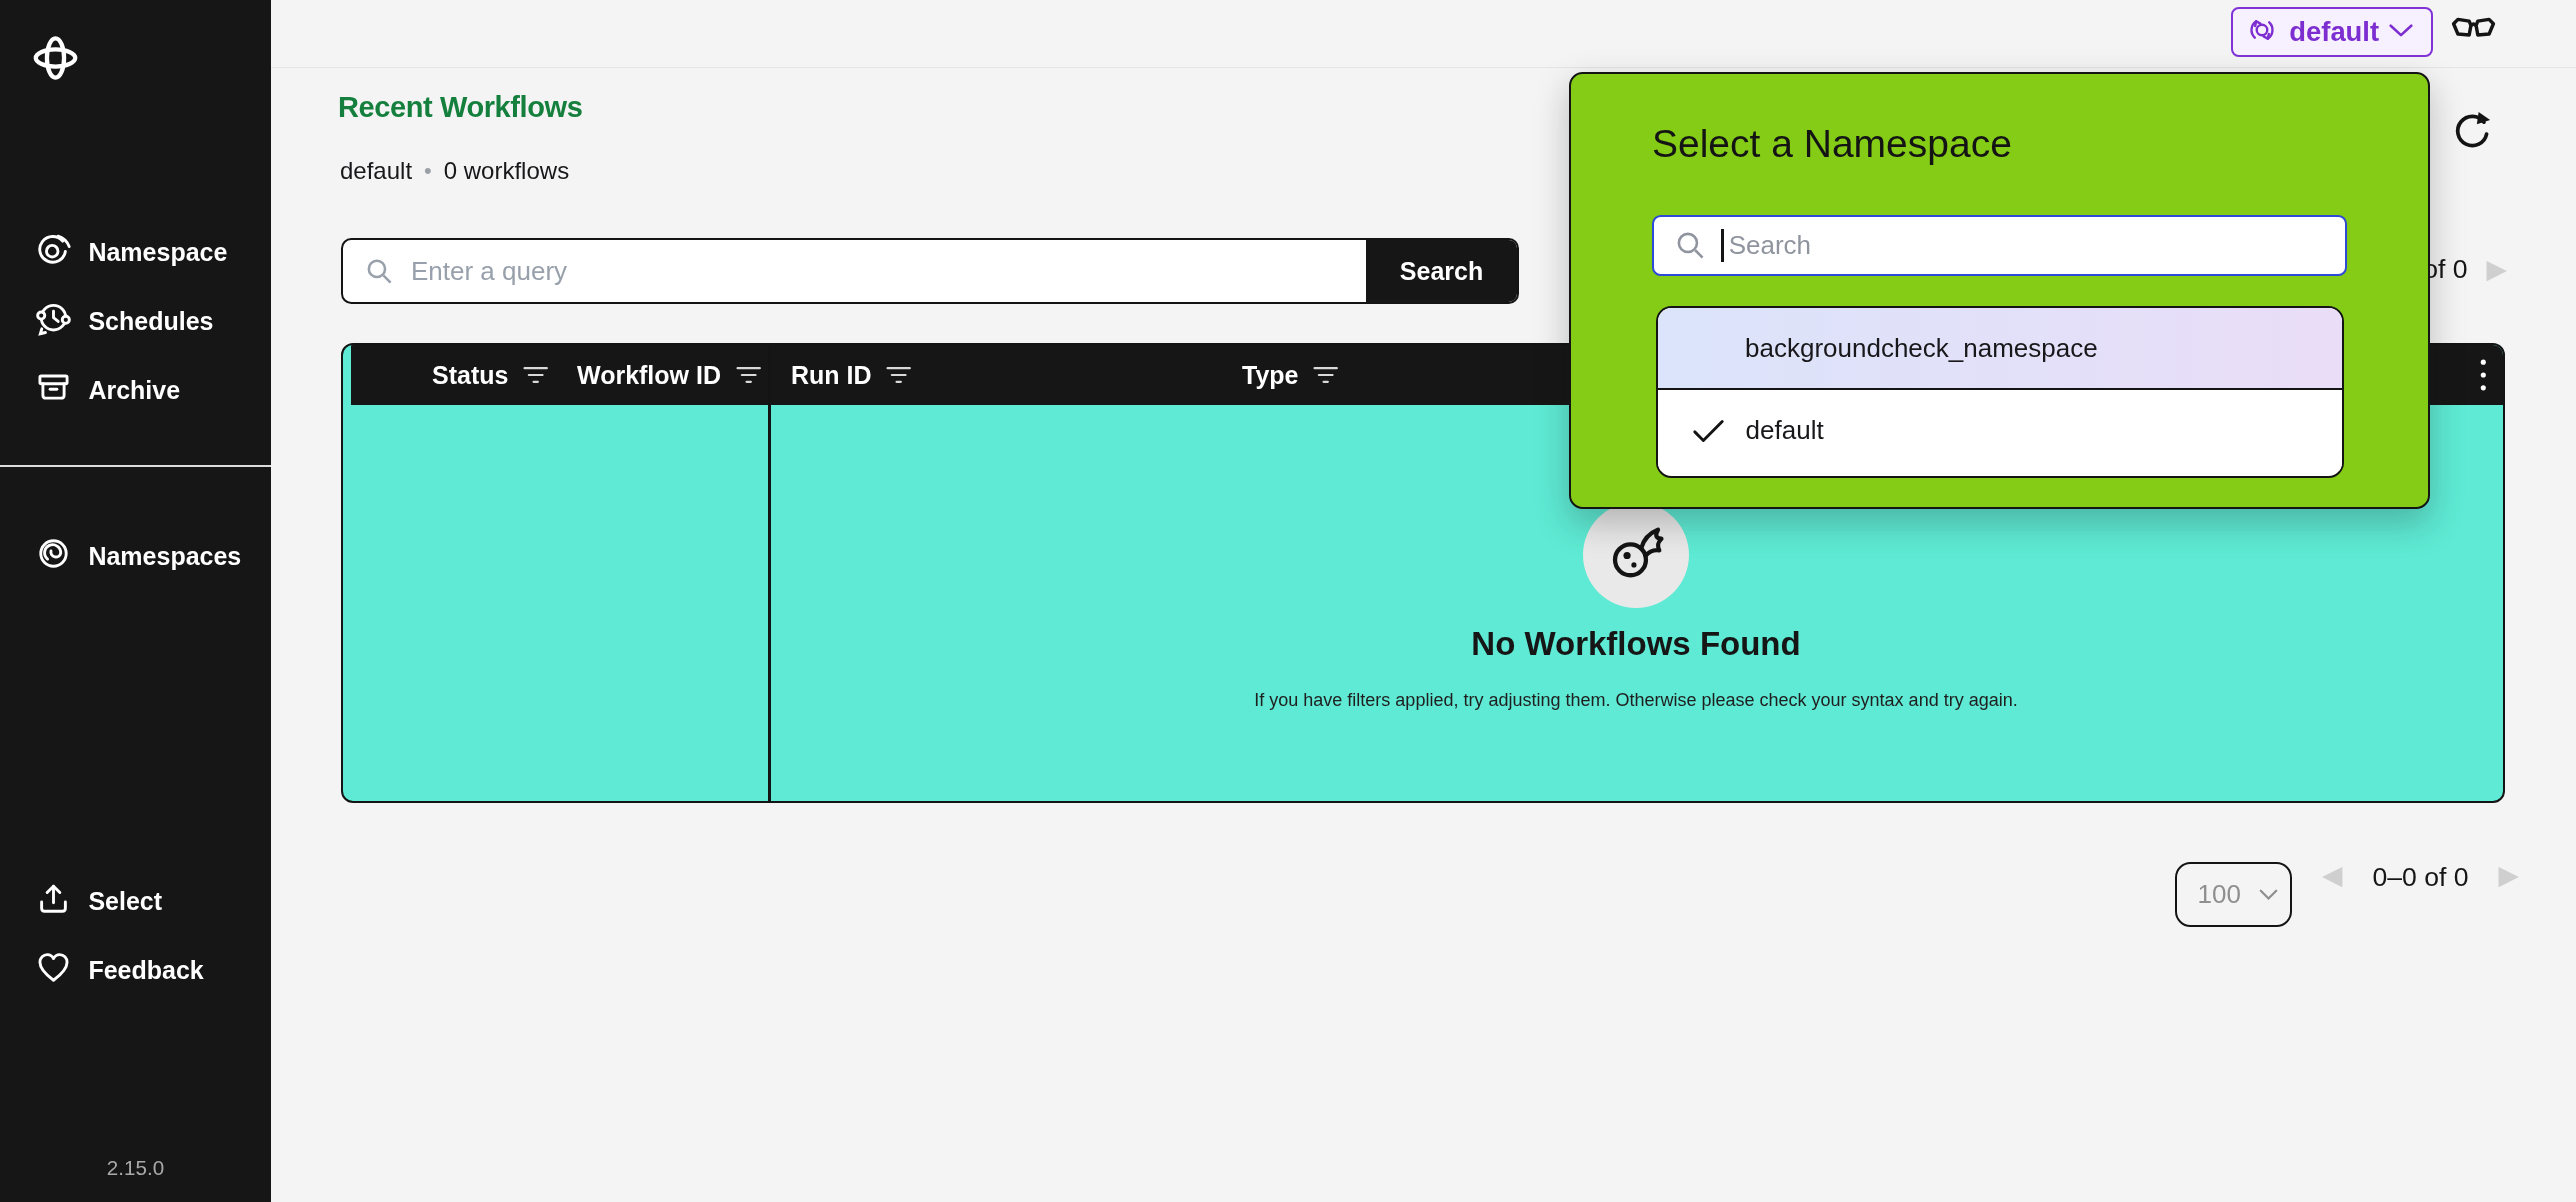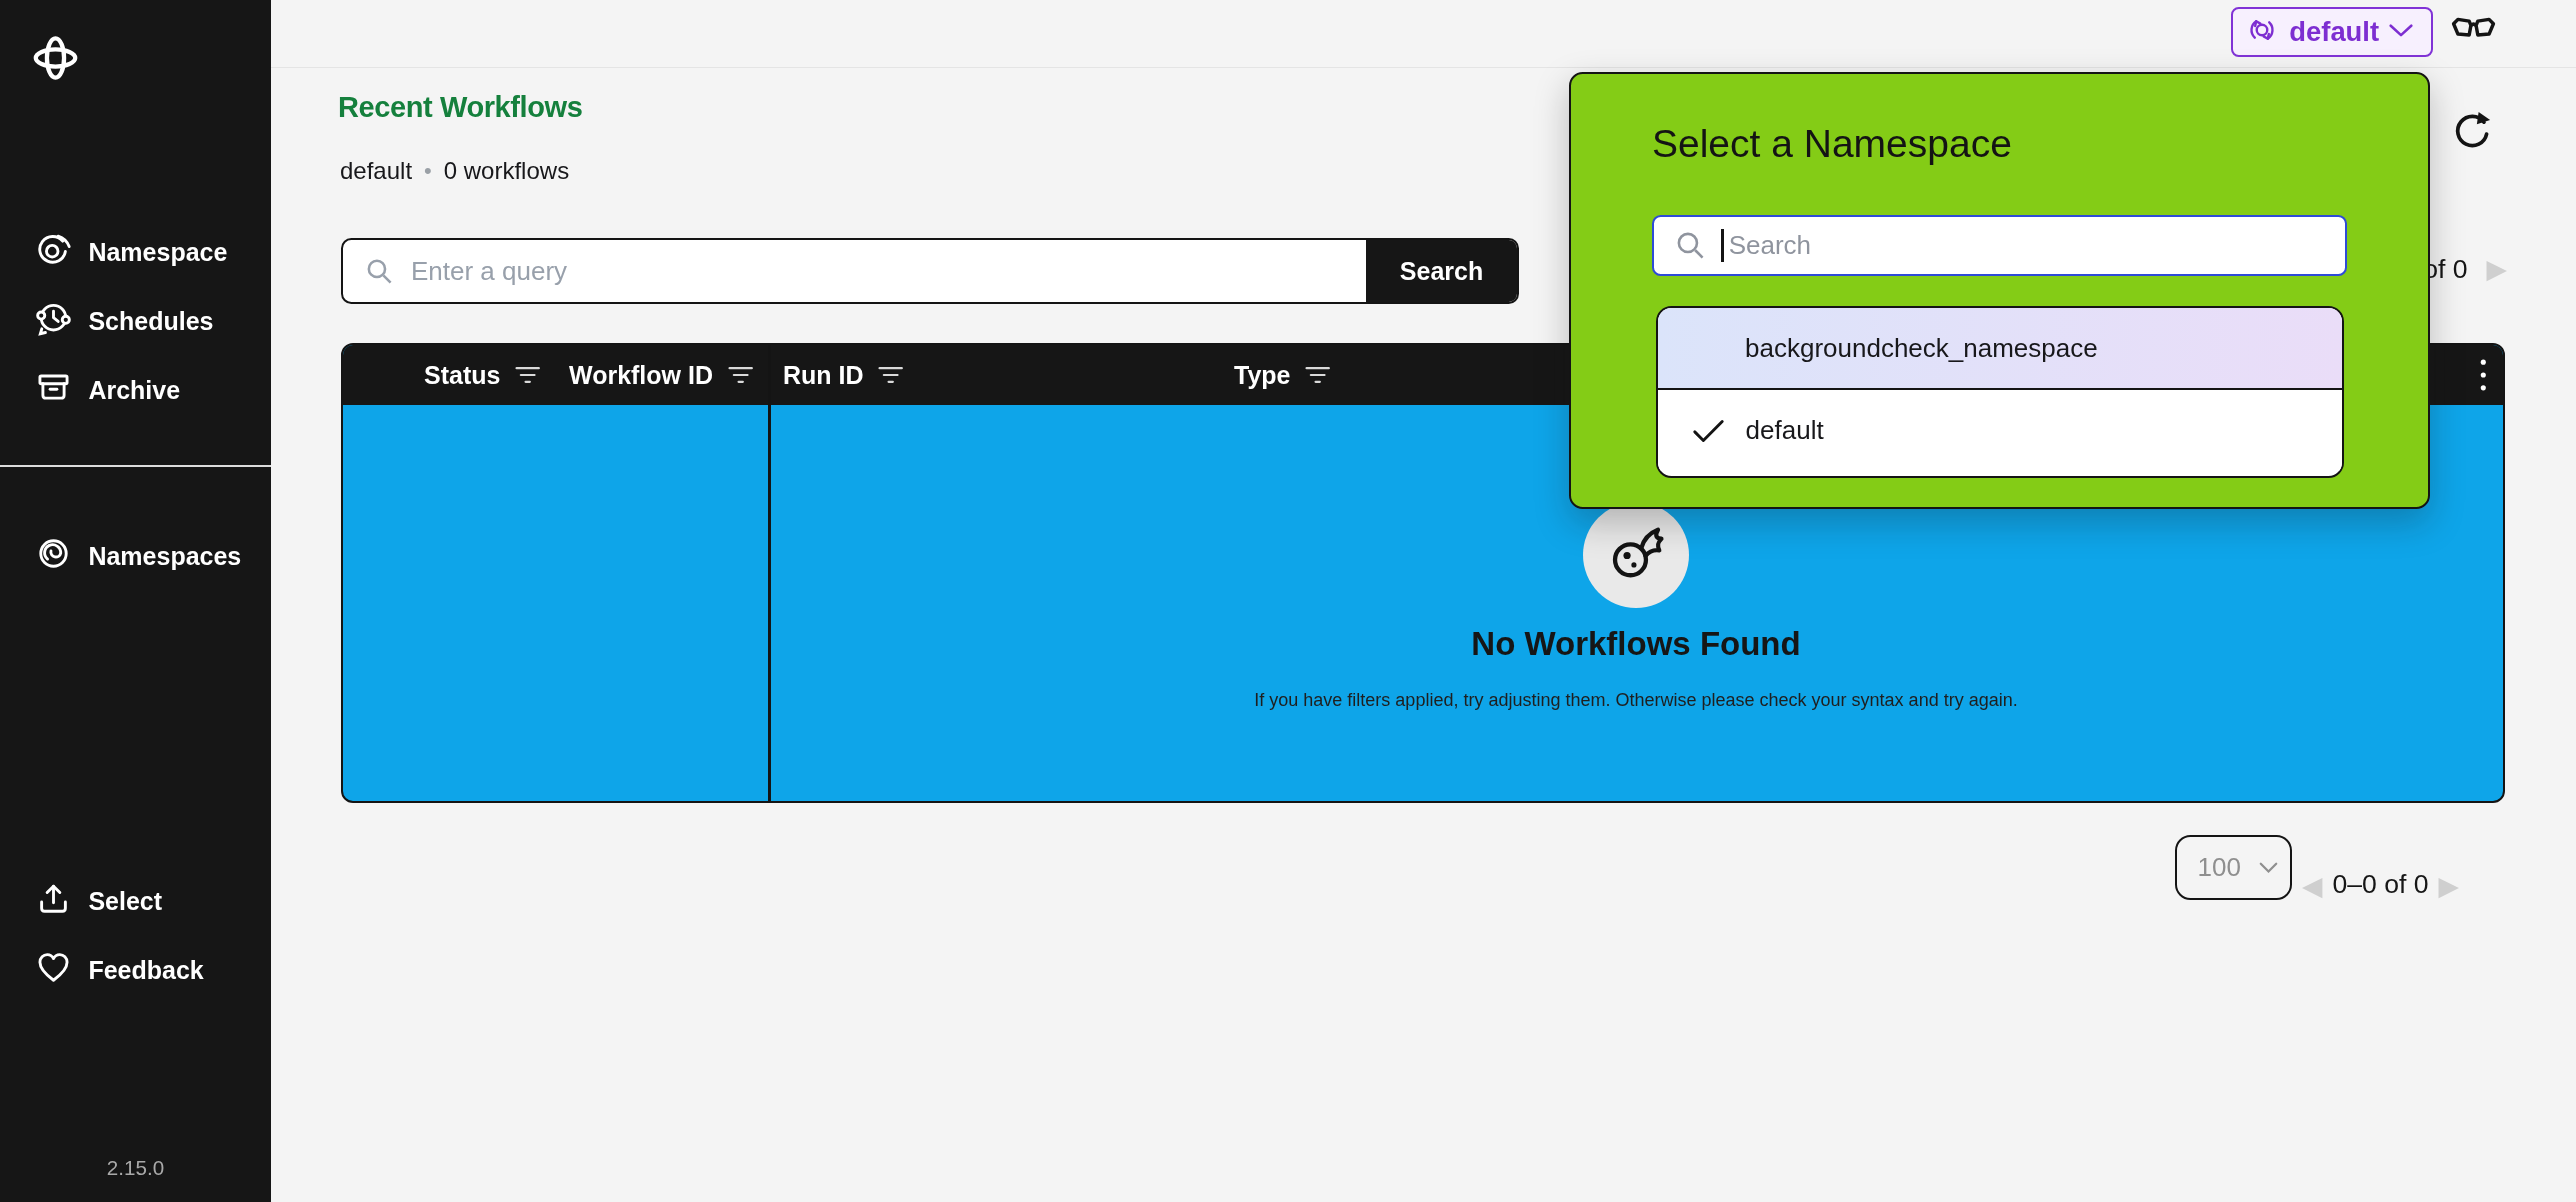--- a/index.html
+++ b/index.html
@@ -40,35 +40,35 @@
   .searchbar{position:absolute;left:341px;top:238px;width:1178px;height:66px;background:#fff;
              border:2.6px solid #141414;border-radius:10.3px;display:flex;align-items:center;overflow:hidden;}
   .searchbar svg{margin-left:22px;flex:none;}
   .searchbar input{flex:1;border:none;outline:none;background:transparent;font-size:26px;
                    padding:0 17px;color:#161616;font-family:"Liberation Sans",sans-serif;}
   .searchbar input::placeholder{color:#98a0ab;}
   .search-btn{width:151px;height:100%;background:#161616;color:#fff;border:none;font-size:25px;
               font-weight:600;cursor:pointer;font-family:"Liberation Sans",sans-serif;}
 
   
-  .table{position:absolute;left:341px;top:343px;width:2164px;height:460px;background:#0ea5e9;
-         border:2.6px solid #141414;border-radius:12px;overflow:hidden;}
+  .table{position:absolute;left:341px;top:343px;width:2164px;height:460px;background:#5eead4;
+         border:2.6px solid #141414;border-radius:12px;overflow:hidden;padding-left:8px;}
   .thead{position:relative;height:60px;background:#161616;color:#fff;}
   .th{position:absolute;top:0;height:60px;display:flex;align-items:center;gap:13.7px;
       font-size:25px;font-weight:700;}
   .kebab-btn{position:absolute;right:15.4px;top:12px;cursor:pointer;}
   .col-divider{position:absolute;left:425px;top:0;width:3.4px;height:100%;background:#141414;}
   .empty{position:absolute;left:607px;top:157px;width:1372px;text-align:center;}
   .empty-circle{width:106px;height:106px;border-radius:50%;background:#e9e9e9;margin:0 auto;
                 display:flex;align-items:center;justify-content:center;}
   .empty-title{margin-top:17px;font-size:33px;font-weight:700;color:#161616;}
   .empty-desc{margin-top:27.4px;font-size:18px;color:#1f1f1f;}
 
   
-  .pg-bottom{position:absolute;left:2175px;top:835px;height:65px;display:flex;align-items:flex-end;gap:10px;}
+  .pg-bottom{position:absolute;left:2175px;top:862px;height:65px;display:flex;align-items:flex-start;gap:30px;}
   .page-size{width:117px;height:65px;border:2.6px solid #141414;border-radius:15.4px;display:flex;
              align-items:center;cursor:pointer;}
   .page-size .val{margin-left:20.6px;font-size:26px;color:#8f8f8f;}
   .page-size svg{margin-left:auto;margin-right:12px;}
 
   
   .modal{position:absolute;left:1569px;top:72px;width:861px;height:437px;background:#84cc16;
          border:2.6px solid #141414;border-radius:13.7px;box-shadow:0 13.7px 34px rgba(20,20,20,.25);z-index:40;}
   .modal-title{position:absolute;left:81px;top:48px;font-size:39px;font-weight:500;color:#141414;}
   .modal-search{position:absolute;left:81px;top:141px;width:695px;height:61px;background:#fff;

